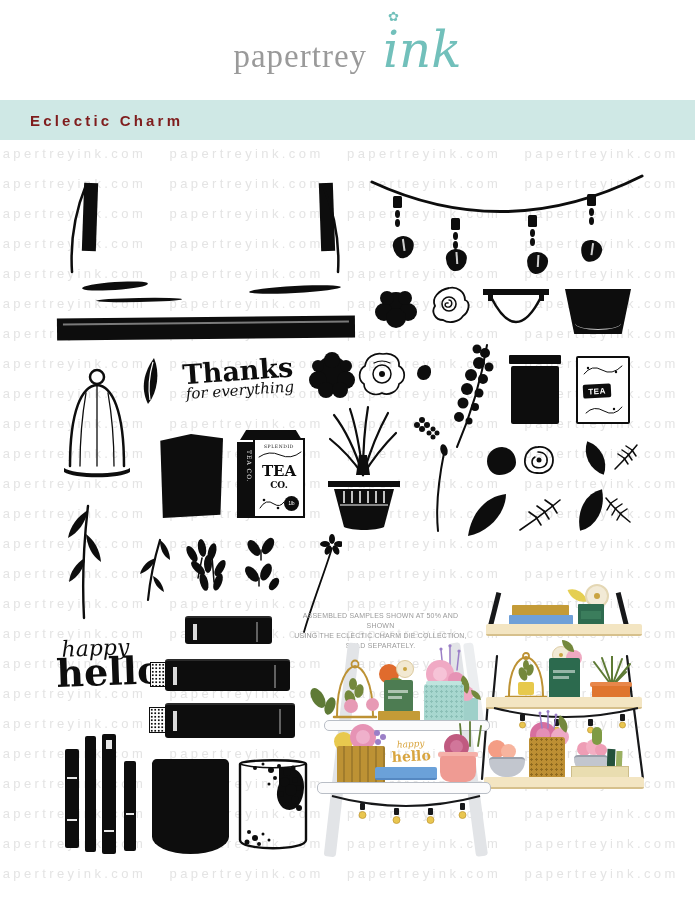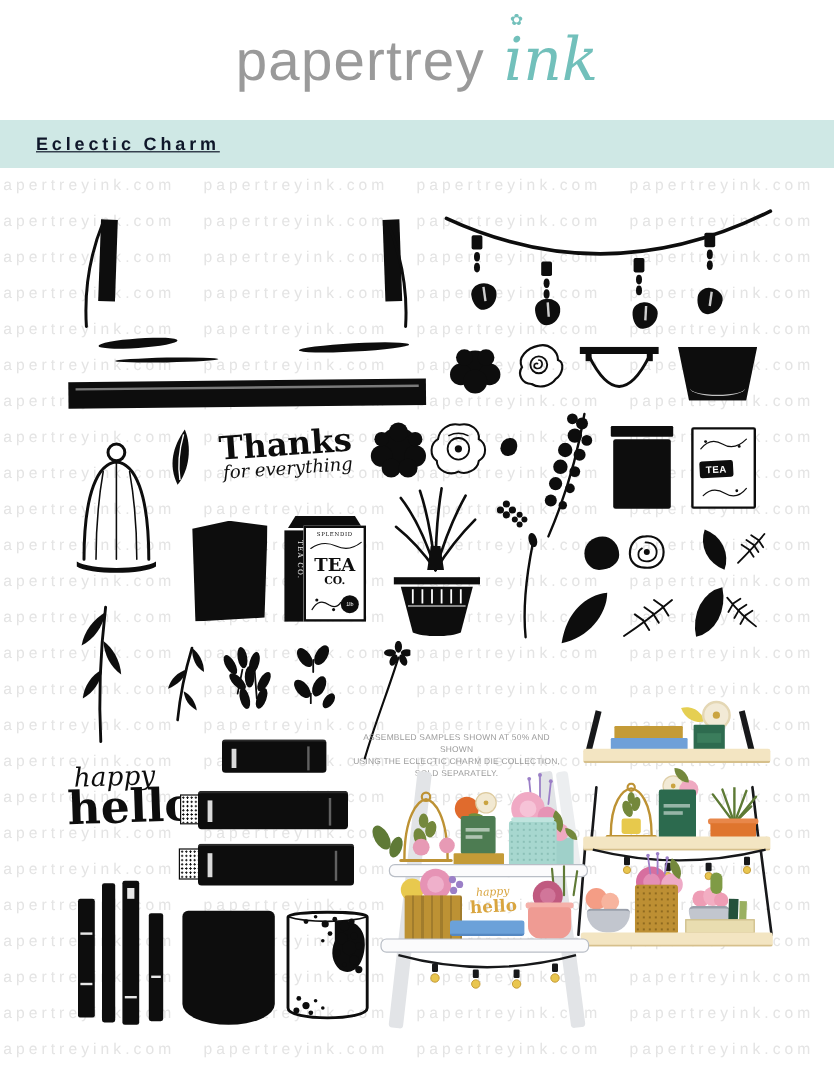--- a/index.html
+++ b/index.html
@@ -2,26 +2,26 @@
 <html><head>
 <meta charset="utf-8">
 <style>
   html,body{margin:0;padding:0;background:#fff;}
   .sheet{position:relative;width:695px;height:900px;background:#fff;overflow:hidden;
          font-family:"Liberation Sans",sans-serif;}
   .abs{position:absolute;}
   
   .header{left:0;top:0;width:695px;height:100px;display:flex;align-items:center;justify-content:center;background:#fff;z-index:5;}
   .logo{display:flex;align-items:baseline;gap:16px;}
-  .logo-primary{font-family:Liberation Sans, sans-serif;font-size:47px;color:#9a9a9a;letter-spacing:1px;text-align:center;}
+  .logo-primary{font-family:Liberation Serif, serif;font-size:33px;color:#9a9a9a;letter-spacing:1px;text-align:center;}
   .logo-accent{font-family:"DejaVu Serif",serif;font-style:italic;font-size:50px;color:#72c0bb;position:relative;}
   .logo-flower{position:absolute;left:5px;top:-12px;font-size:13px;font-style:normal;color:#72c0bb;}
   
   .banner{left:0;top:100px;width:695px;height:40px;background:#cfe8e5;display:flex;align-items:center;justify-content:space-between;padding:0 30px;box-sizing:border-box;z-index:5;}
-  .banner span{font-size:15px;font-weight:600;letter-spacing:3.2px;color:#0f172a;text-decoration:underline;}
+  .banner span{font-size:15px;font-weight:600;letter-spacing:3.2px;color:#7f1d1d;}
   
   .wm-layer{left:0;top:142px;width:695px;height:758px;overflow:hidden;z-index:1;}
   .wm-row{position:absolute;left:-8px;white-space:nowrap;font-size:13px;font-weight:500;letter-spacing:3.4px;color:#e4e4e4;}
   
   .blkdiv{background:#0d0d0d;}
   .z2{z-index:2;}
   .z3{z-index:3;}
   svg .f{fill:#0d0d0d;}
   svg .s{fill:none;stroke:#0d0d0d;stroke-linecap:round;}
   .bulb{background:#0d0d0d;border-radius:46% 54% 58% 42%/40% 40% 60% 60%;}

